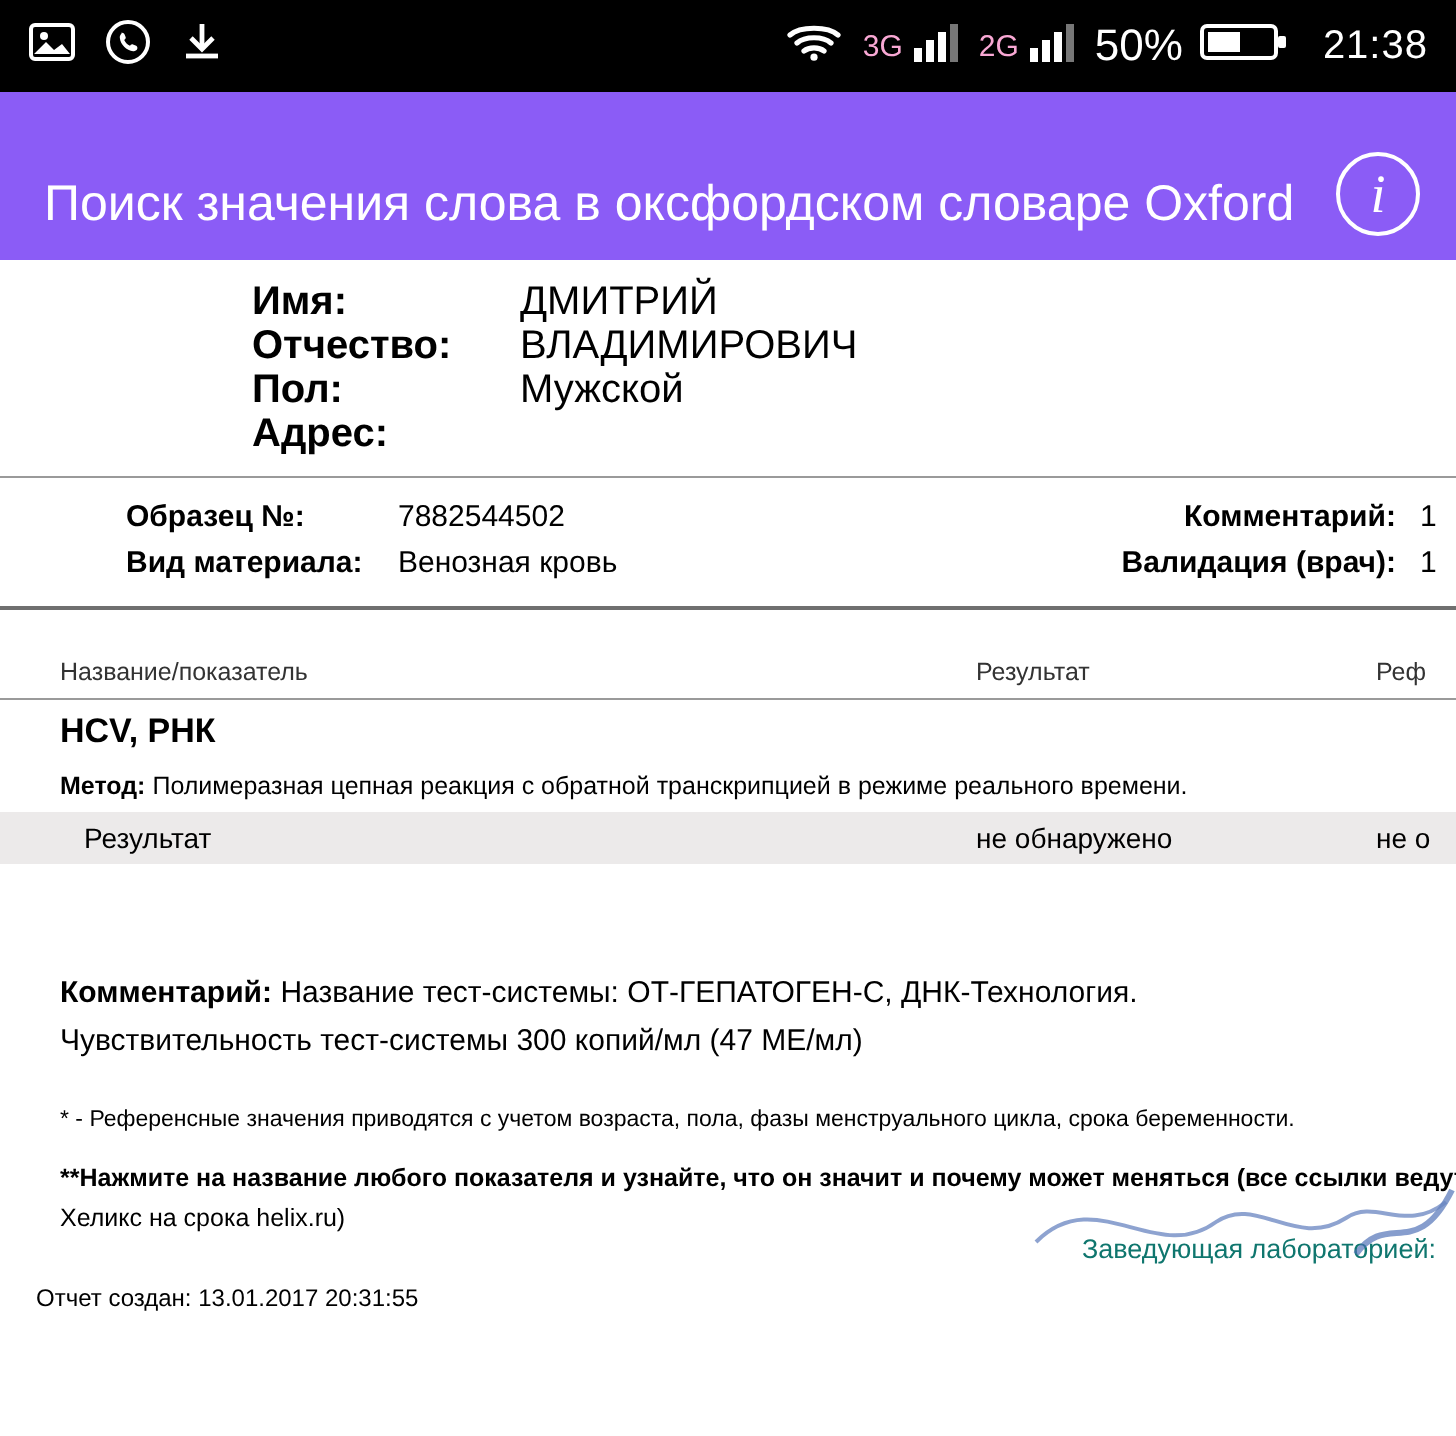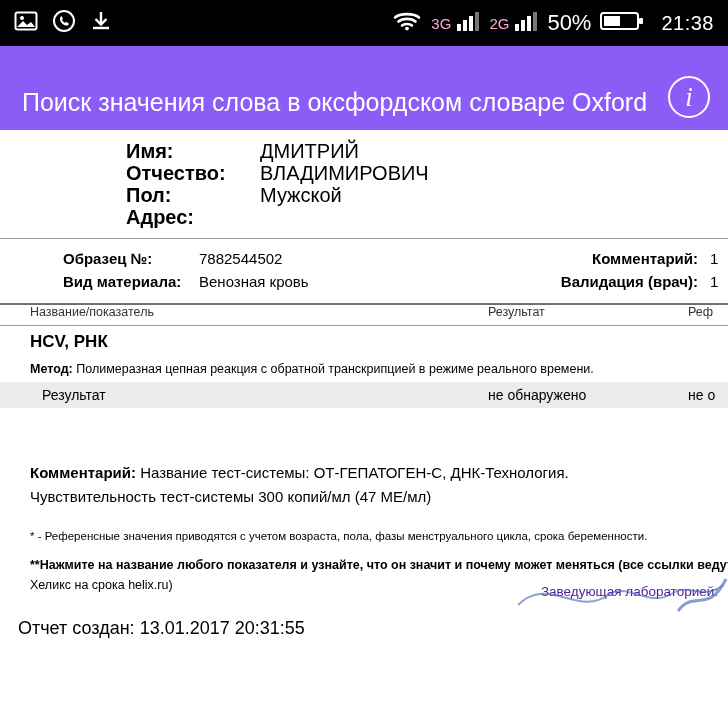--- a/index.html
+++ b/index.html
@@ -154,21 +154,21 @@
     width: 18px;
     overflow: hidden;
     white-space: nowrap;
     color: #000000;
   }
 
   .table-head {
     display: flex;
     font-size: 12.5px;
     color: #333333;
-    padding: 0 0 6px 0;
+    padding: 24px 0 6px 0;
   }
   .th-name { padding-left: 30px; }
   .th-result { margin-left: auto; padding-right: 0; width: 200px; }
   .th-ref { width: 40px; overflow: hidden; white-space: nowrap; }
 
   .analyte {
     font-size: 17px;
     font-weight: bold;
     padding: 6px 12px 4px 30px;
   }
@@ -213,37 +213,37 @@
     padding: 12px 0 2px 30px;
     white-space: nowrap;
     overflow: hidden;
   }
   .footnote-bold b { font-weight: bold; }
   .footnote-cont {
     font-size: 12.5px;
     padding: 4px 0 4px 30px;
   }
   .report-created {
-    font-size: 18px;
+    font-size: 12px;
     padding: 22px 0 6px 18px;
   }
 
   .signature {
     position: absolute;
     left: 0;
     right: 0;
     bottom: 18px;
     height: 40px;
   }
   .sig-text {
     position: absolute;
     right: 10px;
-    bottom: 28px;
+    bottom: 12px;
     font-size: 13.5px;
-    color: #4c1d95;
+    color: #0f766e;
     white-space: nowrap;
   }
   .sig-scribble {
     position: absolute;
     right: 0px;
     bottom: 2px;
     opacity: 0.85;
   }
 </style>
 </head>

